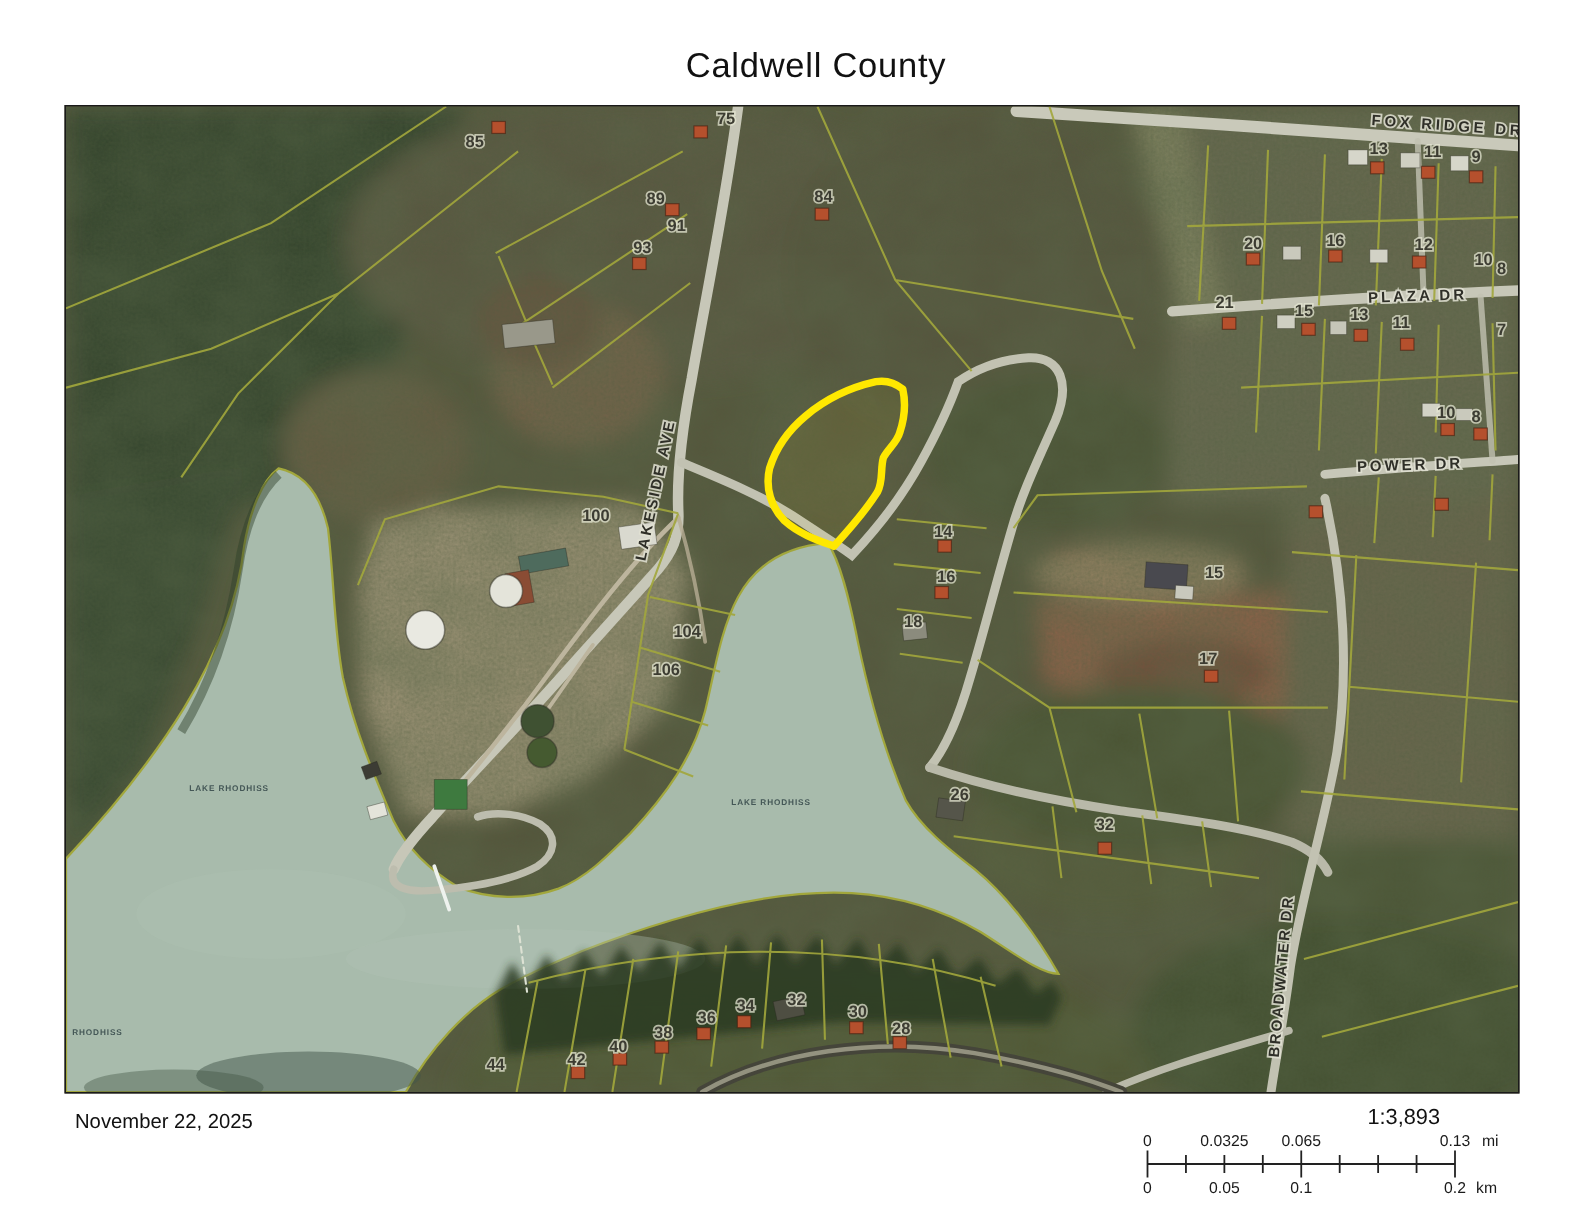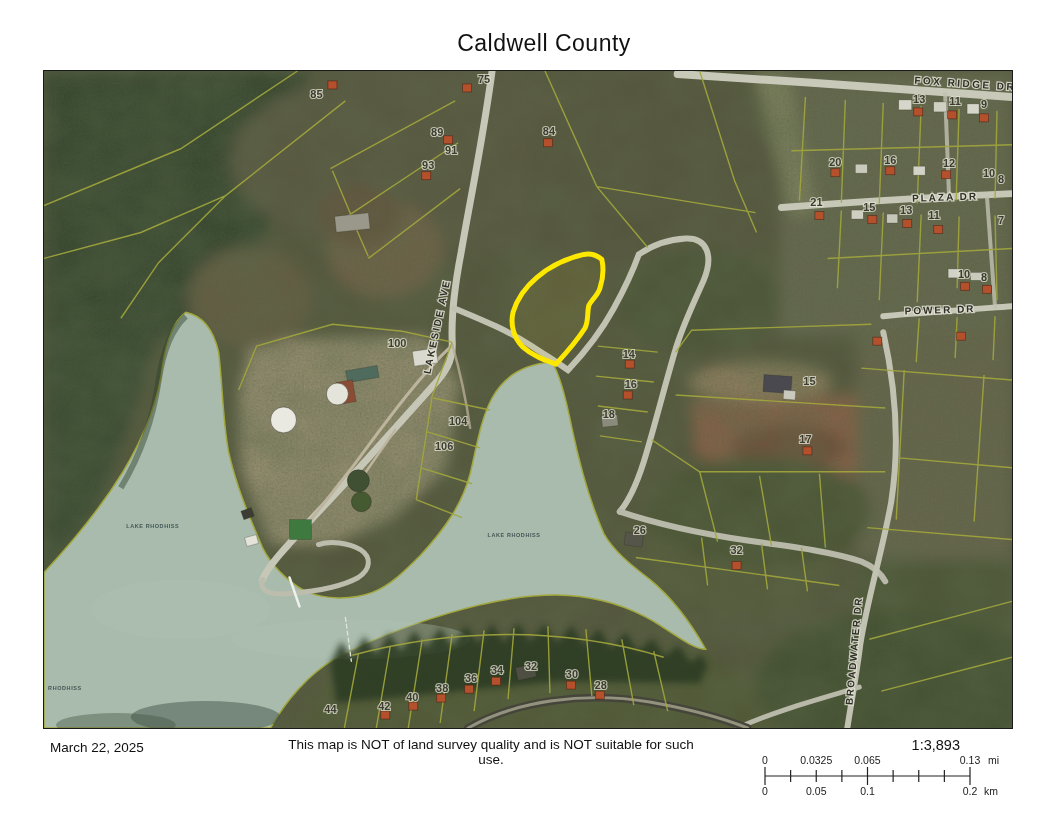--- a/index.html
+++ b/index.html
@@ -263,22 +263,21 @@
           <text x="941" y="313" text-anchor="middle" class="rlabel" font-size="10" letter-spacing="2" transform="rotate(-2 941 313)">POWER DR</text>
           <text x="440" y="327" text-anchor="middle" class="rlabel" font-size="10" letter-spacing="2" transform="rotate(-78 440 327)">LAKESIDE AVE</text>
           <text x="858" y="652" text-anchor="middle" class="rlabel" font-size="9.5" letter-spacing="1.5" transform="rotate(-85 858 652)">BROADWATER DR</text>
           <text x="152" y="528" text-anchor="middle" class="wlabel" font-size="5.5" letter-spacing="0.6">LAKE RHODHISS</text>
           <text x="514" y="537" text-anchor="middle" class="wlabel" font-size="5.5" letter-spacing="0.6">LAKE RHODHISS</text>
           <text x="64" y="691" text-anchor="middle" class="wlabel" font-size="5.5" letter-spacing="0.6">RHODHISS</text>
         </g>
     </svg>
   </div>
 
-  <div class="footer-date">March 22, 2025</div>
-  <div class="disclaimer">This map is NOT of land survey quality and is NOT suitable for such use.</div>
+  <div class="footer-date">November 22, 2025</div>
   <div class="scale-ratio">1:3,893</div>
 
   <div class="scalebar">
     <svg id="scalebar-svg" width="260" height="50">
         <line x1="8" y1="24" x2="213" y2="24" stroke="#222" stroke-width="1.2"></line>
         <line x1="8" y1="15" x2="8" y2="24" stroke="#222" stroke-width="1.2"></line>
         <line x1="8" y1="24" x2="8" y2="33" stroke="#222" stroke-width="1.2"></line>
         <line x1="33.625" y1="18" x2="33.625" y2="24" stroke="#222" stroke-width="1.2"></line>
         <line x1="33.625" y1="24" x2="33.625" y2="30" stroke="#222" stroke-width="1.2"></line>
         <line x1="59.25" y1="18" x2="59.25" y2="24" stroke="#222" stroke-width="1.2"></line>

